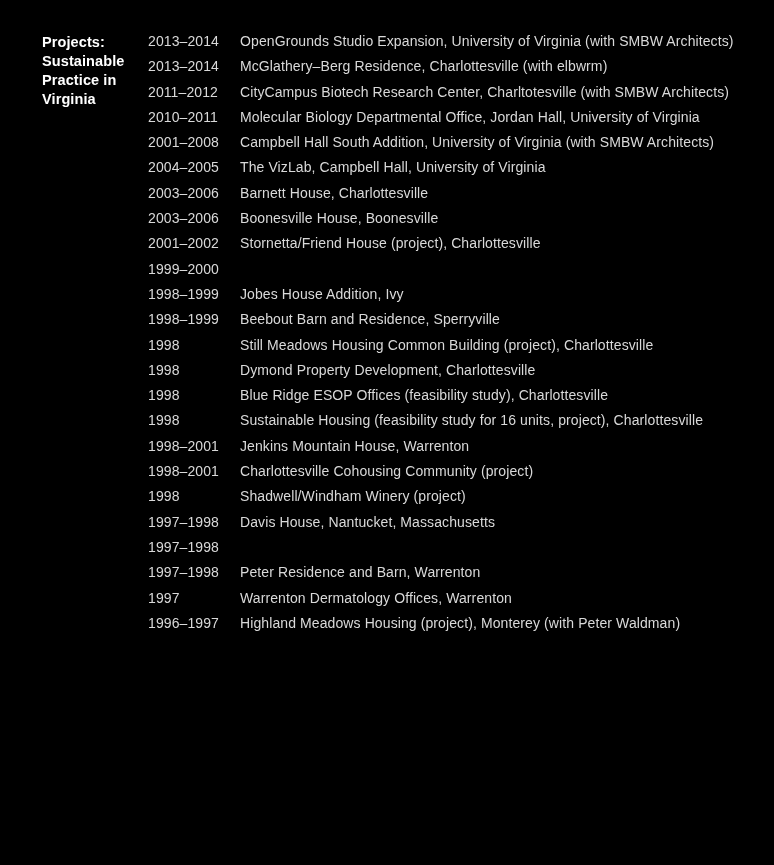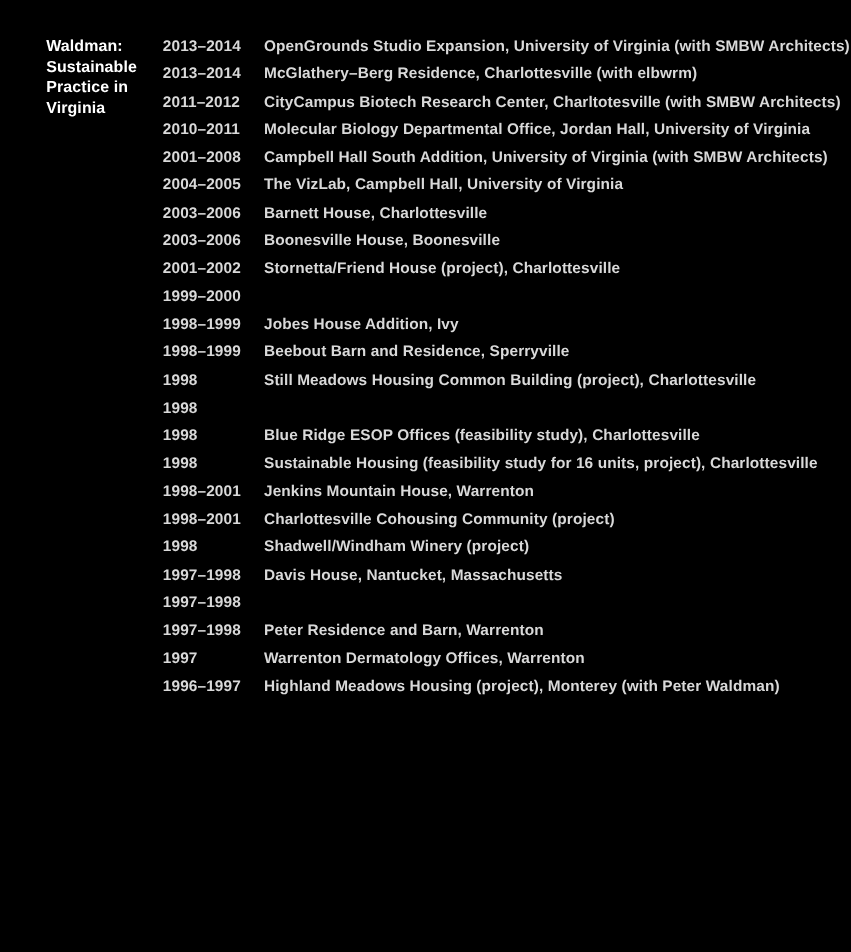--- a/index.html
+++ b/index.html
@@ -35,37 +35,36 @@
   }
   .row {
     display: flex;
     align-items: flex-end;
     height: 25.3px;
     line-height: 25.3px;
     color: #d9d9d9;
     font-size: 14px;
     letter-spacing: 0.1px;
     white-space: nowrap;
-    font-weight: bold;
   }
   .years {
     width: 92px;
     flex: 0 0 92px;
   }
   .title {
     flex: 1 1 auto;
   }
 </style>
 </head>
 <body>
 
 <div class="page">
 
   <div class="heading">
-    <span class="hline">Waldman:</span>
+    <span class="hline">Projects:</span>
     <span class="hline">Sustainable</span>
     <span class="hline">Practice in</span>
     <span class="hline">Virginia</span>
   </div>
 
   <div class="rows" id="rows">
     <div class="row">
       <div class="years">2013–2014</div>
       <div class="title">OpenGrounds Studio Expansion, University of Virginia (with SMBW Architects)</div>
     </div>
@@ -126,20 +125,21 @@
       <div class="title">Beebout Barn and Residence, Sperryville</div>
     </div>
 
     <div class="row">
       <div class="years">1998</div>
       <div class="title">Still Meadows Housing Common Building (project), Charlottesville</div>
     </div>
 
     <div class="row">
       <div class="years">1998</div>
+      <div class="title">Dymond Property Development, Charlottesville</div>
     </div>
 
     <div class="row">
       <div class="years">1998</div>
       <div class="title">Blue Ridge ESOP Offices (feasibility study), Charlottesville</div>
     </div>
 
     <div class="row">
       <div class="years">1998</div>
       <div class="title">Sustainable Housing (feasibility study for 16 units, project), Charlottesville</div>

